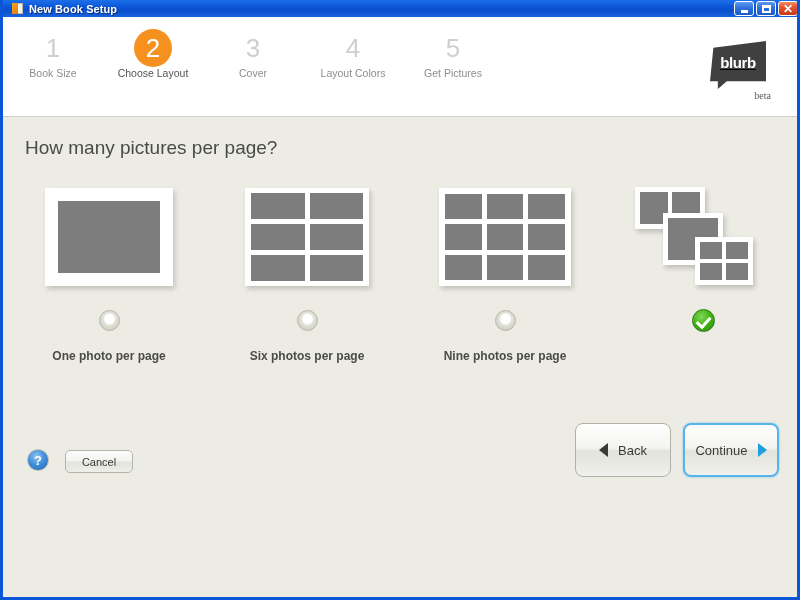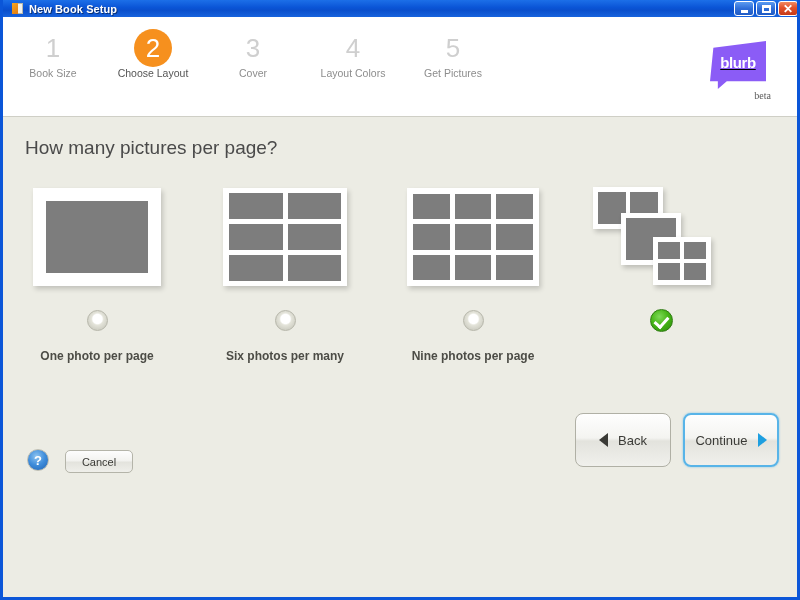--- a/index.html
+++ b/index.html
@@ -153,21 +153,21 @@
     position: absolute;
     right: 22px;
     top: 24px;
     width: 74px;
     text-align: center;
   }
   .logo-shape {
     width: 56px;
     height: 48px;
     margin: 0 auto;
-    background: #8b5cf6;
+    background: #404040;
     clip-path: polygon(6% 14%, 100% 0%, 100% 84%, 30% 84%, 14% 100%, 14% 84%, 0% 84%);
     display: flex;
     align-items: center;
     justify-content: center;
     text-decoration: underline;
   }
   .logo-text {
     color: #ffffff;
     font-size: 15px;
     font-weight: bold;
@@ -192,21 +192,22 @@
   .question {
     font-size: 19px;
     color: #4a4a4a;
     padding: 20px 0 0 22px;
     font-family: "Liberation Sans", sans-serif;
   }
 
   .options {
     display: flex;
     margin-top: 22px;
-    padding: 0 0;
+    padding: 0 12px;
+    gap: 10px;
   }
   .option {
     width: 188px;
     text-align: center;
     flex: 0 0 auto;
   }
   .thumb-area {
     height: 112px;
     display: flex;
     align-items: center;
@@ -364,21 +365,21 @@
     box-sizing: border-box;
     display: flex;
     align-items: center;
     justify-content: center;
     font-size: 11px;
     color: #3a3a36;
   }
   .nav-btns {
     position: absolute;
     right: 18px;
-    bottom: 18px;
+    bottom: 8px;
     display: flex;
     gap: 12px;
   }
   .nav-btn {
     width: 96px;
     height: 54px;
     border-radius: 8px;
     background: linear-gradient(to bottom, #fefefe 0%, #f4f4f1 46%, #e3e3dd 52%, #f0f0ec 100%);
     border: 1px solid #b0b0a5;
     box-sizing: border-box;
@@ -487,21 +488,21 @@
             <div class="ph"></div>
             <div class="ph"></div>
             <div class="ph"></div>
             <div class="ph"></div>
             <div class="ph"></div>
           </div>
         </div>
         <div class="pick">
           <div class="radio"></div>
         </div>
-        <div class="opt-label">Six photos per many</div>
+        <div class="opt-label">Six photos per page</div>
       </div>
 
       <div class="option">
         <div class="thumb-area">
           <div class="card card-nine">
             <div class="ph"></div>
             <div class="ph"></div>
             <div class="ph"></div>
             <div class="ph"></div>
             <div class="ph"></div>

